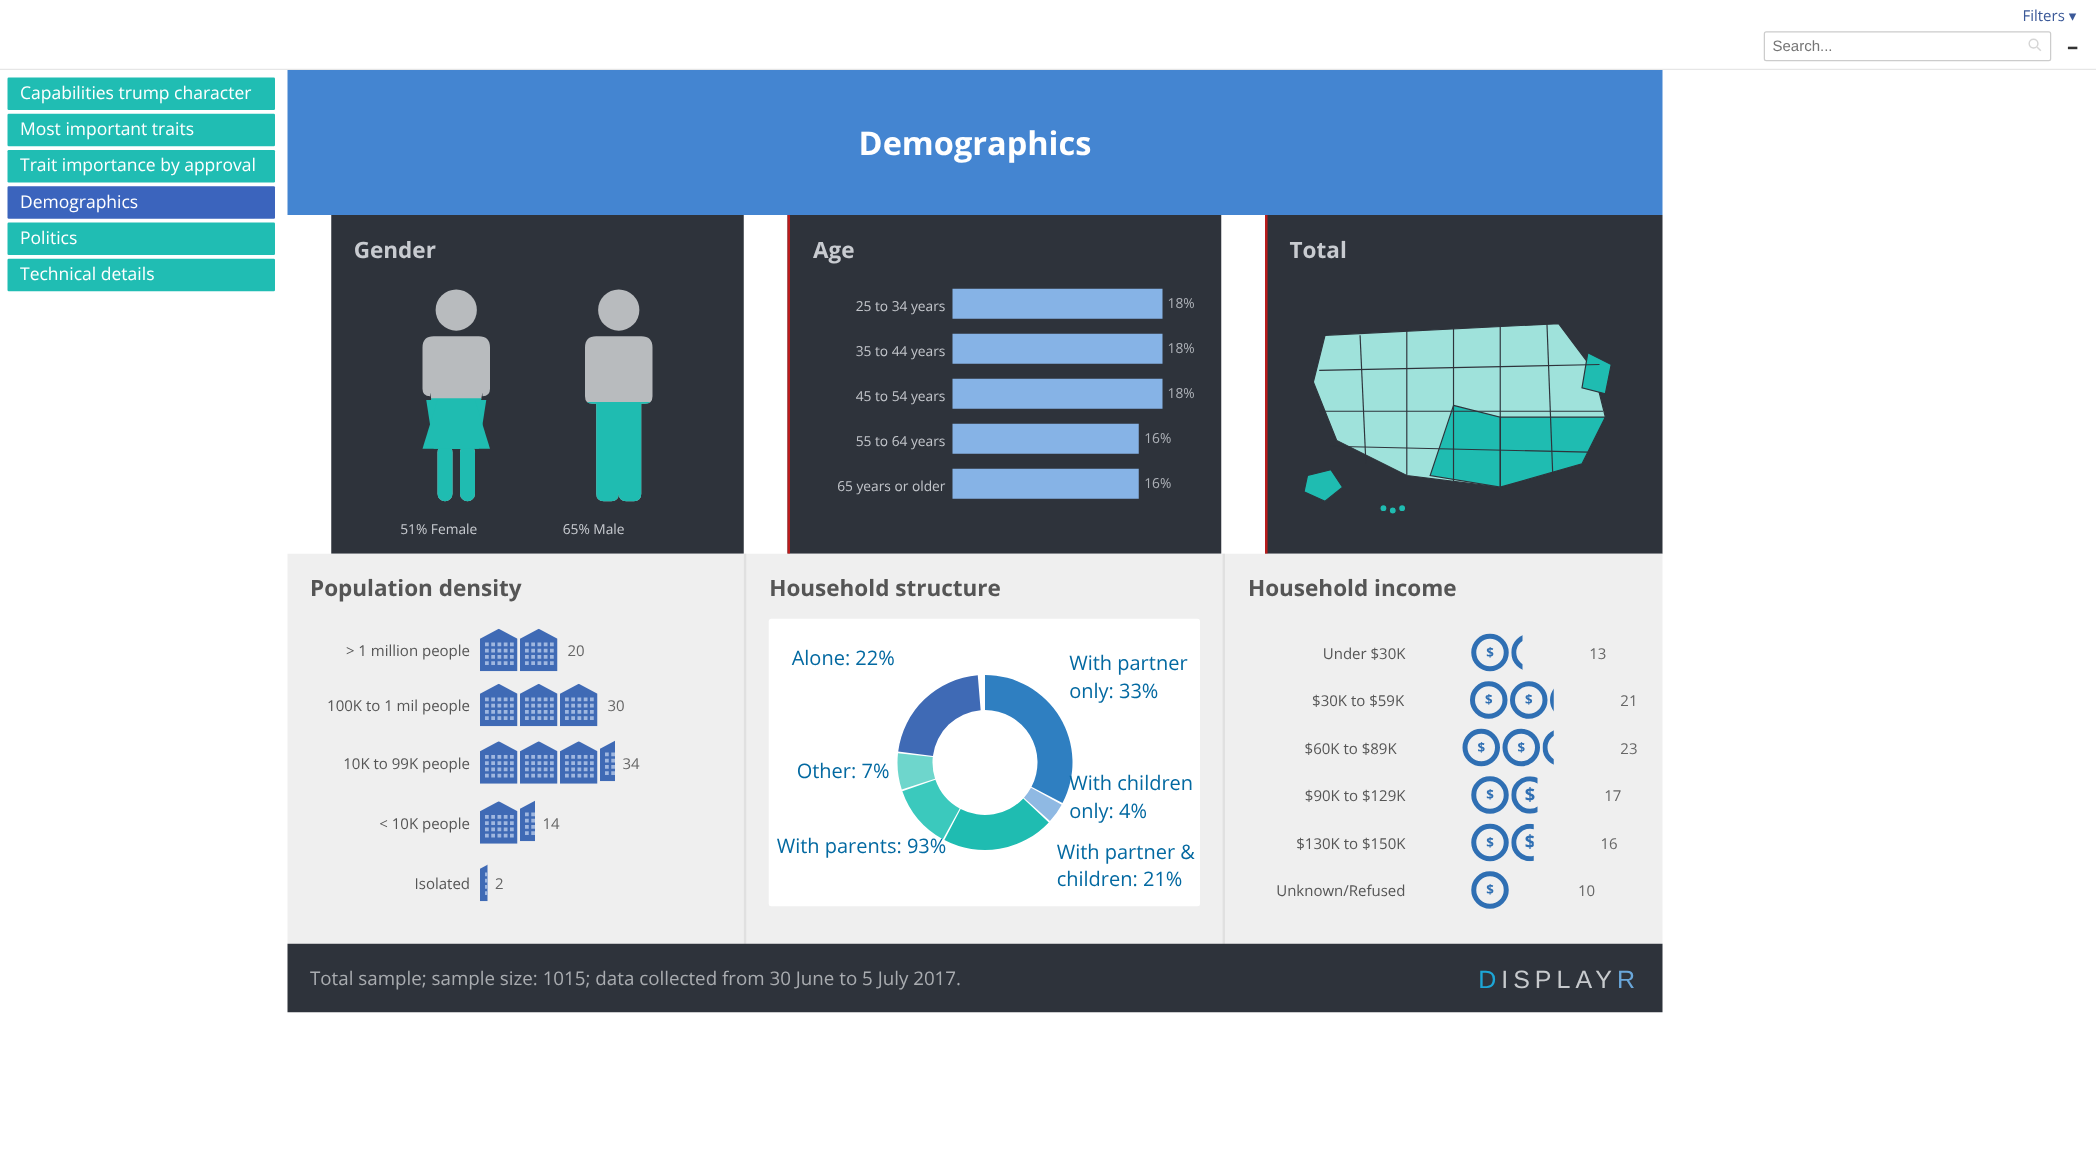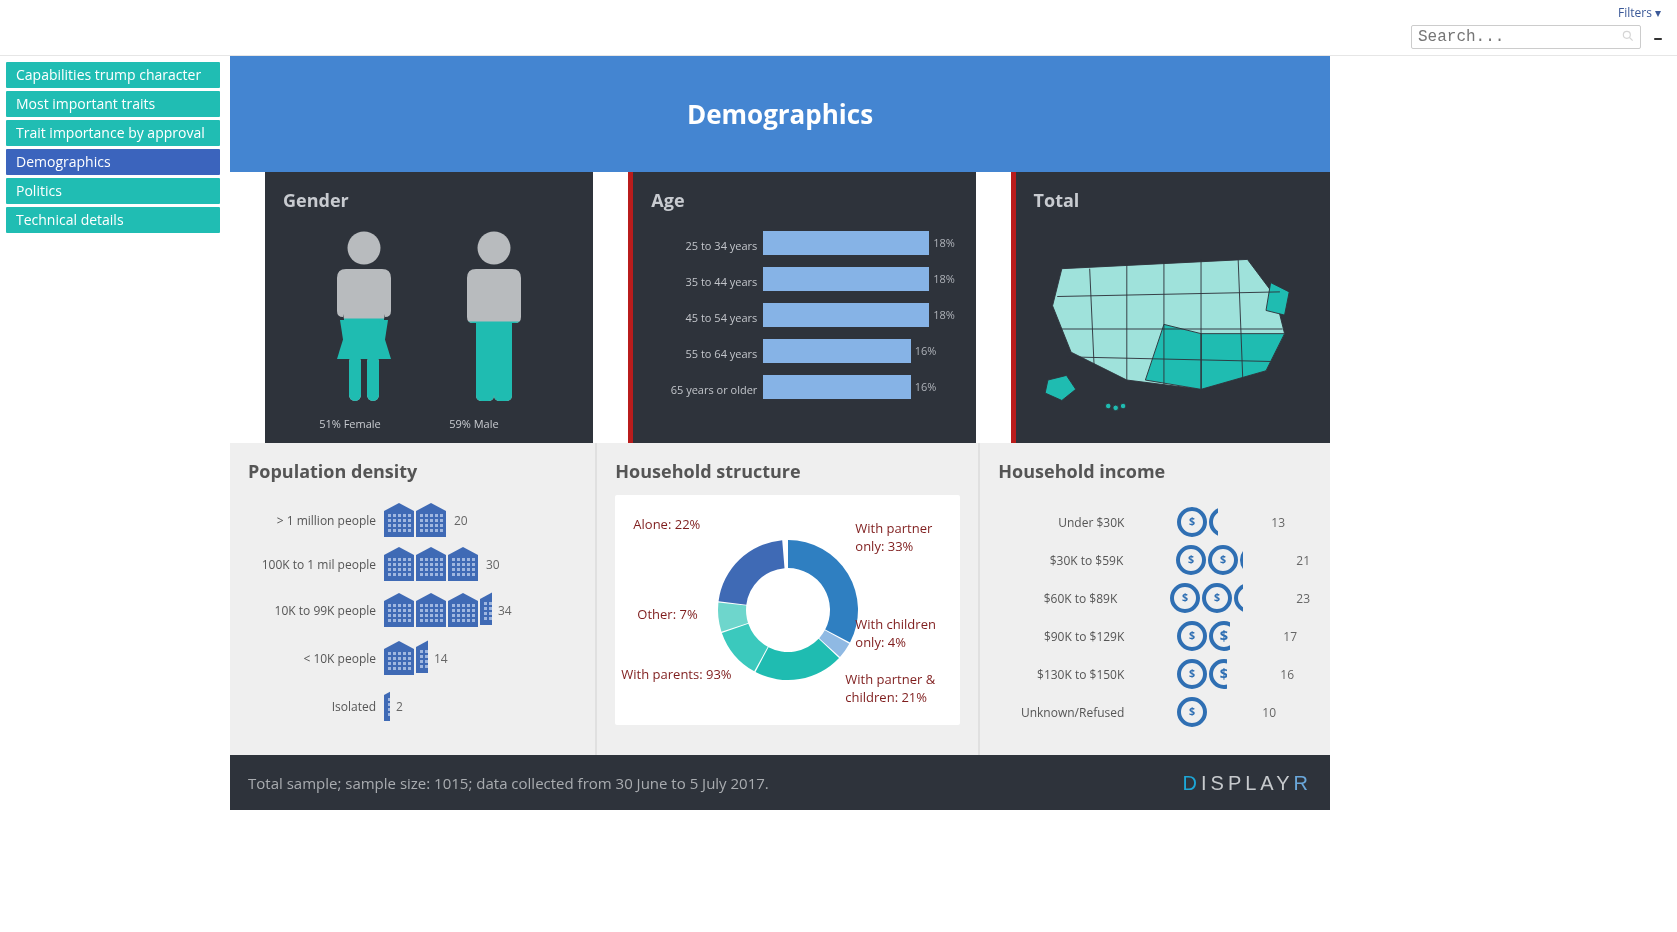--- a/index.html
+++ b/index.html
@@ -20,23 +20,22 @@
   .filters-link { color: #3b5998; font-size: 12px; cursor: pointer; padding-right:6px;}
   .search-wrap {
     display: flex; align-items: center; gap: 8px;
     padding: 2px 6px 6px 0;
     border-bottom: 1px solid #e6e6e6;
   }
   .search-input {
     width: 230px; height: 24px;
     border: 1px solid #ccc; border-radius: 2px;
     padding: 2px 24px 2px 6px;
-    font-size: 16px; color:#8b5cf6;
+    font-size: 12px; color:#8b5cf6;
     background: #fff;
-    font-family: Liberation Mono, monospace;
   }
   .search-box { position:relative; margin-left:auto;}
   .search-icon {
     position:absolute; right:6px; top:4px;
     width:14px; height:14px; opacity:.35;
   }
   .minus-btn {
     width:18px; text-align:center; font-size:18px; font-weight:bold;
     color:#333; cursor:pointer; user-select:none;
   }
@@ -66,21 +65,21 @@
     text-align:center;
     height:116px;
     display:flex; align-items:center; justify-content:center;
     font-size:26px; font-weight:700;
   }
 
   .row { display:flex; }
   .dark { background:#2e333b; color:#b9bcc1;margin-left:35px; }
   .light { background:#efefef; color:#444; }
   .panel { flex:1; min-width:0; padding:16px 18px 12px; }
-  .panel + .panel.dark { border-left: 5px solid #b91c1c; }
+  .panel + .panel.dark { border-left: 2px solid #b91c1c; }
   .panel + .panel.light { border-left: 2px solid #e0e0e0; }
   .panel h3 { font-size:18px; font-weight:700; margin-bottom:12px; }
   .dark h3 { color:#c8cbd0; }
   .light h3 { color:#555; }
 
   
   .gender-wrap { display:flex; justify-content:center; gap:40px; padding-top:6px;}
   .person { display:flex; flex-direction:column; align-items:flex-start; }
   .person svg { width:90px; height:180px; }
   .person-label { font-size:11px; color:#c8cbd0; margin-top:6px;}
@@ -101,21 +100,21 @@
   
   .dens-wrap { padding: 8px 6px; }
   .dens-row { display:flex; align-items:center; margin-bottom:10px;}
   .dens-label { width:130px; text-align:right; font-size:12px; color:#555; padding-right:8px;}
   .dens-icons { display:flex; align-items:center; }
   .bld { width:30px; height:34px; margin-right:2px; fill:#3f6ab5;}
   .dens-val { font-size:12px; color:#666; margin-left:6px;}
 
   
   .hs-wrap { background:#fff; border-radius:2px; padding:10px; position:relative; height:230px;}
-  .hs-label { position:absolute; font-size:13px; color:#7f1d1d; white-space:nowrap;}
+  .hs-label { position:absolute; font-size:16px; color:#0369a1; white-space:nowrap;}
   .donut { position:absolute; left:50%; top:50%; transform:translate(-50%,-50%);}
 
   
   .inc-wrap { padding:8px 2px;}
   .inc-row { display:flex; align-items:center; height:38px;gap:47px;}
   .inc-label { width:130px; text-align:right; font-size:12px; color:#555; padding-right:6px;}
   .inc-icons { display:flex; align-items:center;}
   .coin { width:30px; height:30px; border-radius:50%; border:4px solid #2f6fb3;
           display:flex; align-items:center; justify-content:center;
           color:#2f6fb3; font-weight:700; margin-right:2px; overflow:hidden;}
@@ -195,21 +194,21 @@
               <path d="M18 26 h24 q6 0 6 6 v26 q0 4 -4 4 h-2 v48 q0 4 -4 4 h-4 q-4 0 -4 -4 v-40 h0 v40 q0 4 -4 4 h-4 q-4 0 -4 -4 v-48 h-2 q-4 0 -4 -4 v-26 q0 -6 6 -6 z" fill="#b8bbbe"></path>
               <g>
                <clipPath id="mcut">
                     <rect x="0" y="61" width="60" height="70"></rect>
                   </clipPath>
                <g clip-path="url(#mcut)">
                  <path d="M18 26 h24 q6 0 6 6 v26 q0 4 -4 4 h-2 v48 q0 4 -4 4 h-4 q-4 0 -4 -4 v-40 h0 v40 q0 4 -4 4 h-4 q-4 0 -4 -4 v-48 h-2 q-4 0 -4 -4 v-26 q0 -6 6 -6 z" fill="#1fbcb1"></path>
                </g>
               </g>
             </svg>
-            <div class="person-label">59% Male</div>
+            <div class="person-label">65% Male</div>
           </div>
         </div>
       </div>
 
       <div class="panel dark" style="flex:1.1">
         <h3>Age</h3>
         <div class="age-chart" id="age-chart">
             <div class="age-row">
               <div class="age-label">25 to 34 years</div>
               <div class="age-bar-track"><div class="age-bar-wrap" style="width: 90%;"><div class="age-bar" style="width: 100%;"></div><div class="age-val">18%</div></div></div>

